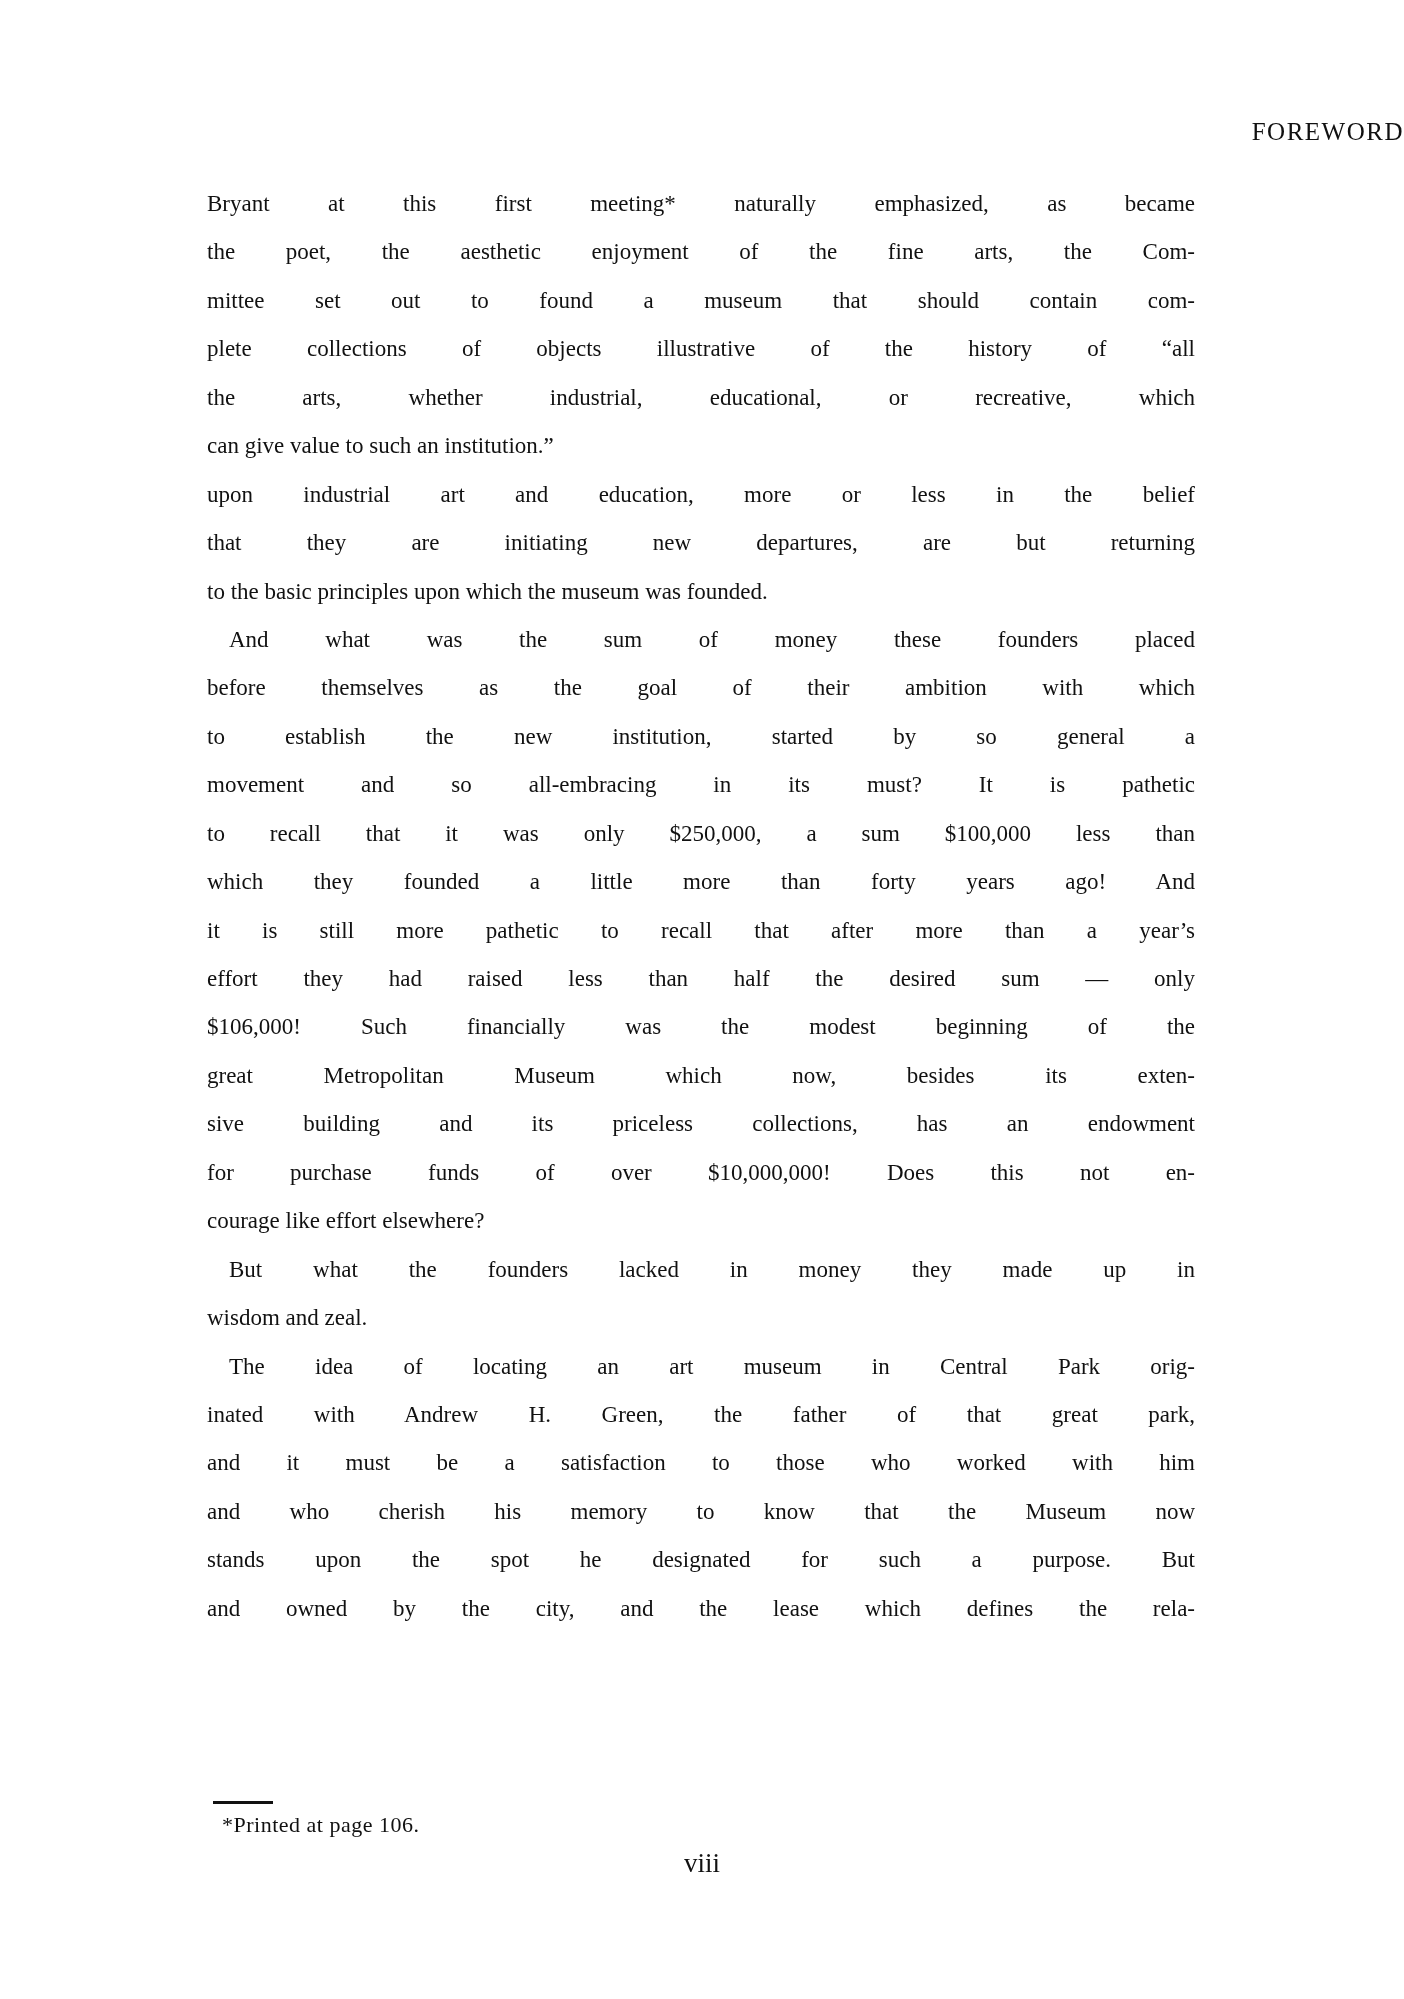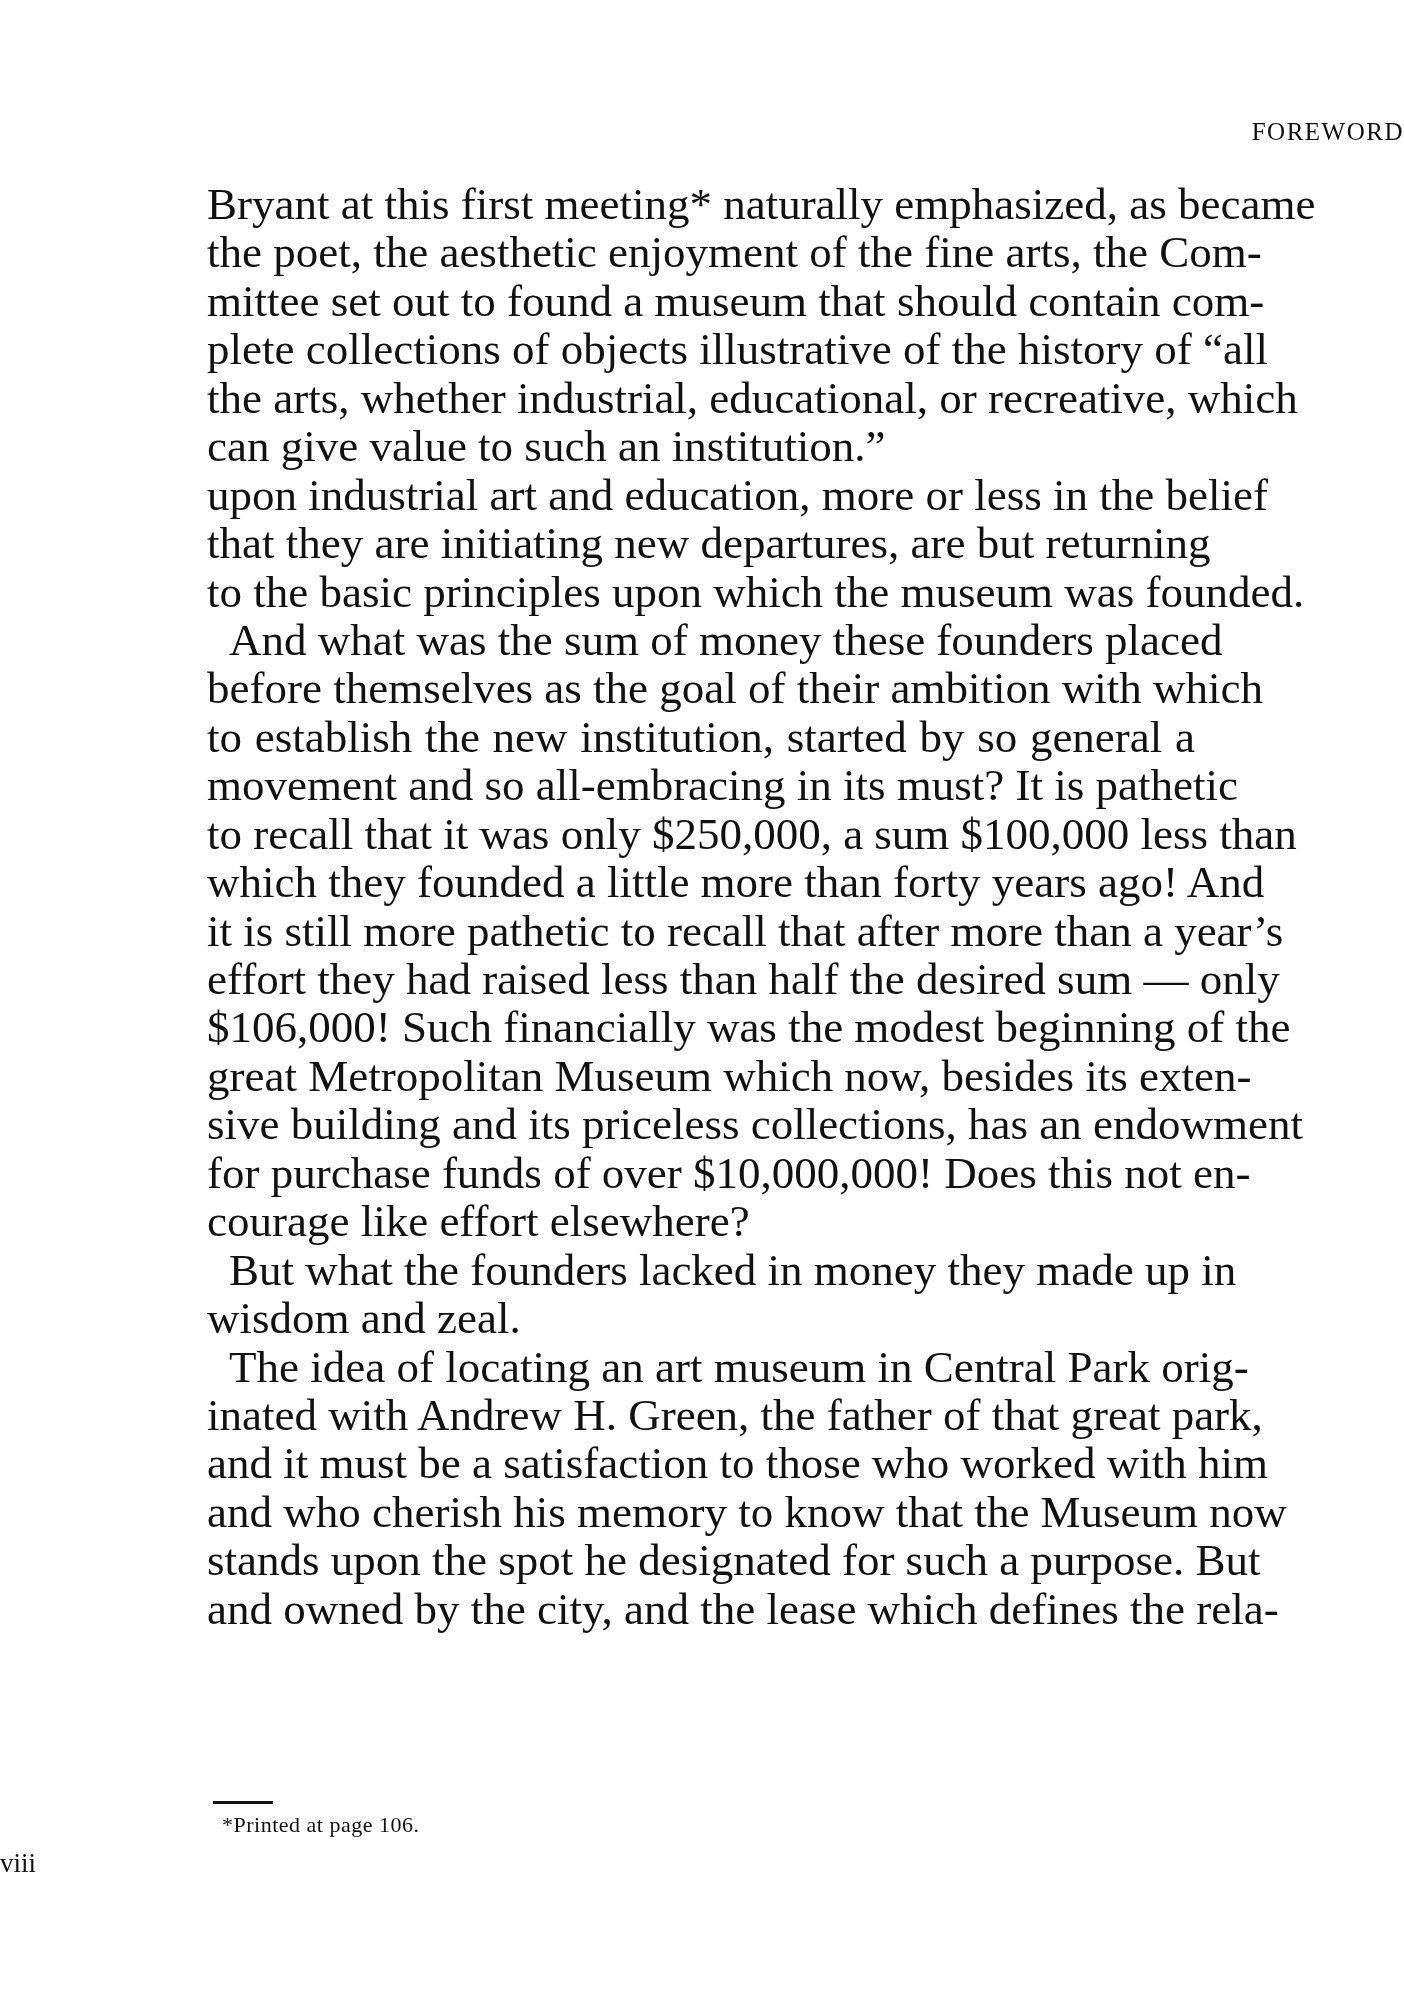--- a/index.html
+++ b/index.html
@@ -1,27 +1,27 @@
 <!DOCTYPE html>
 <html><head>
 <meta charset="utf-8">
 <style>
   html, body { margin:0; padding:0; background:#ffffff; }
   body { width:1404px; height:1999px; position:relative; overflow:hidden;
          font-family:"Liberation Serif", "DejaVu Serif", serif; color:#111111; }
   .running-head { position:absolute; left:0; width:1404px; top:118px; text-align:right;
          font-size:25px; letter-spacing:1.5px; }
   .body-text { position:absolute; left:207px; top:180px; width:988px; }
-  .line { display:block; height:48.45px; line-height:48.45px; font-size:45px;
+  .line { display:block; height:48.45px; line-height:48.45px; font-size:23px;
           white-space:nowrap; text-align:justify; text-align-last:justify; }
   .line.last { text-align-last:left; }
   .line.indent { padding-left:22px; }
   .rule { position:absolute; left:213px; top:1801px; width:60px; height:3px; background:#111; }
   .footnote { position:absolute; left:222px; top:1812px; font-size:22px; letter-spacing:0.5px; }
-  .folio { position:absolute; left:0; width:1404px; text-align:left; top:1848px; font-size:27px; }
+  .folio { position:absolute; left:0; width:1404px; text-align:center; top:1848px; font-size:27px; }
 </style>
 </head>
 <body>
 
 <div class="running-head">FOREWORD</div>
 
 <div class="body-text" id="body-text">
     <span class="line">Bryant at this first meeting* naturally emphasized, as became</span>
     <span class="line">the poet, the aesthetic enjoyment of the fine arts, the Com-</span>
     <span class="line">mittee set out to found a museum that should contain com-</span>

